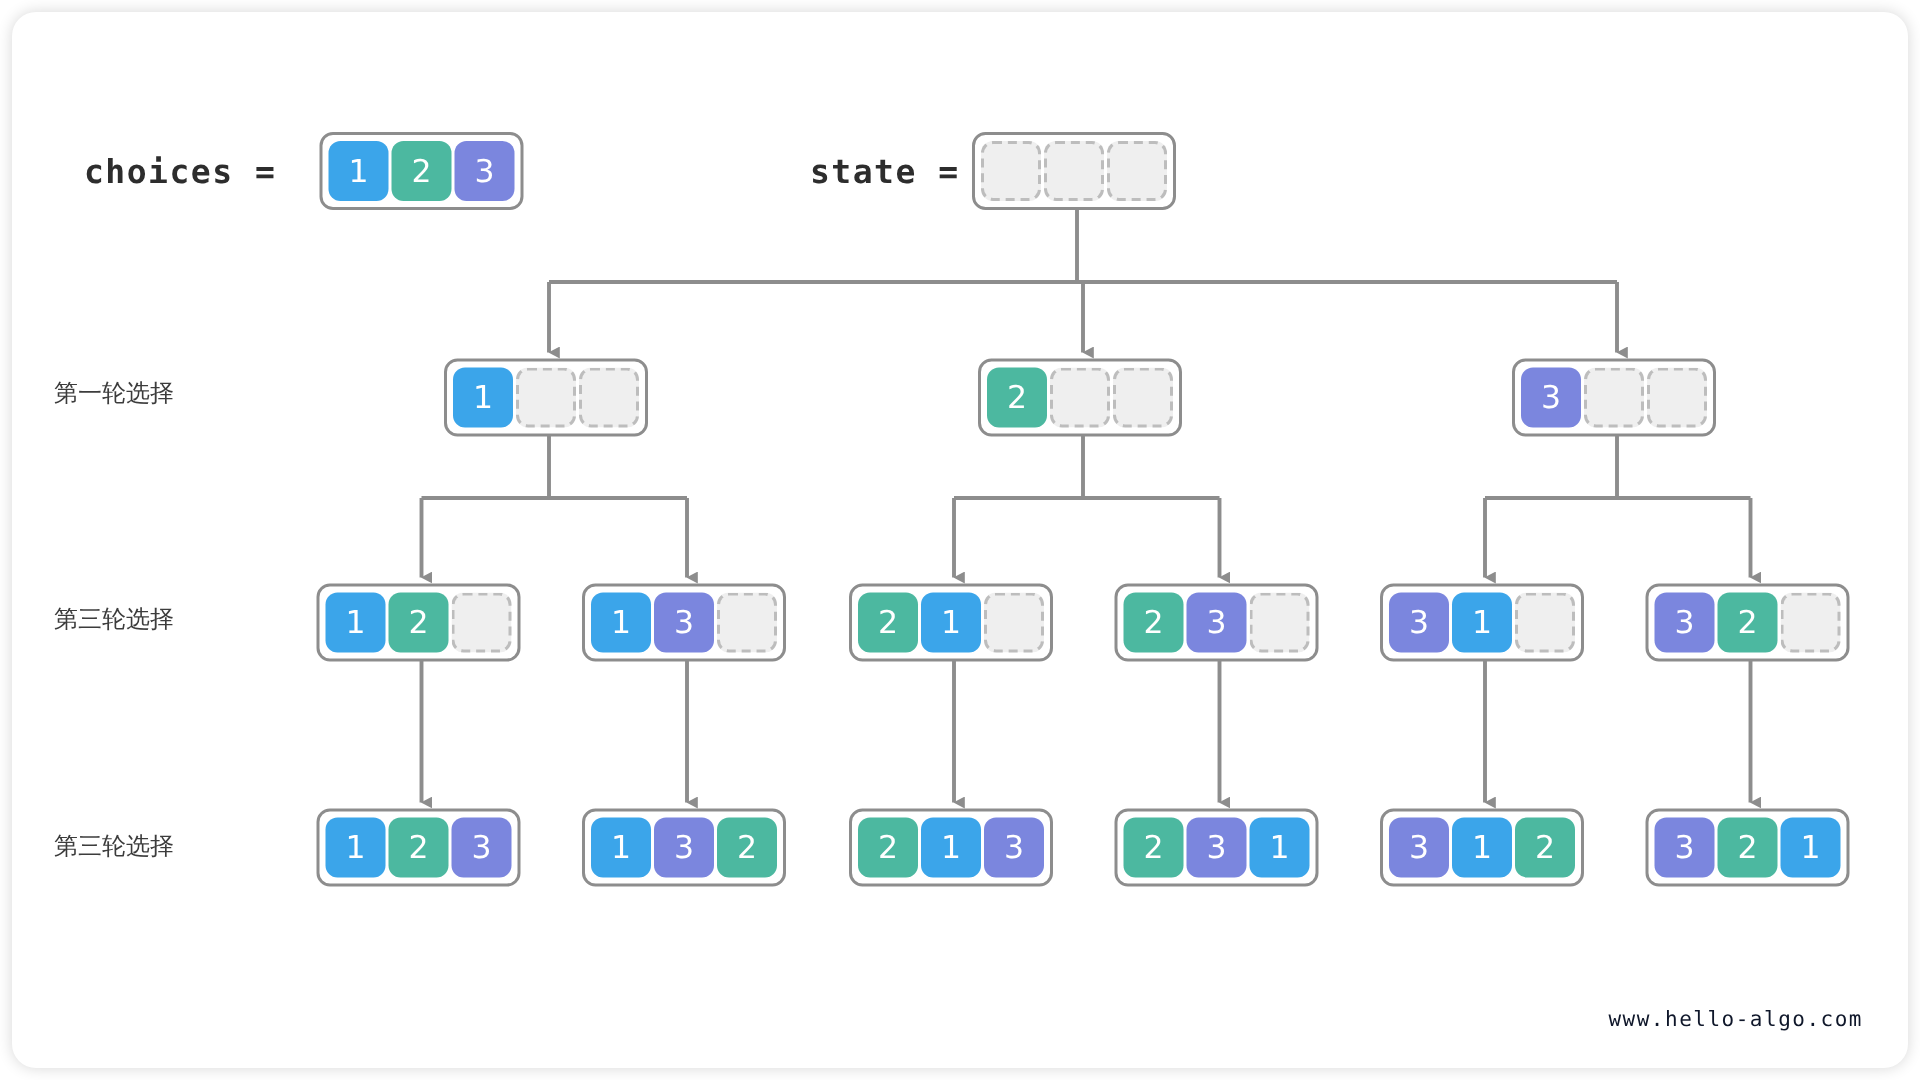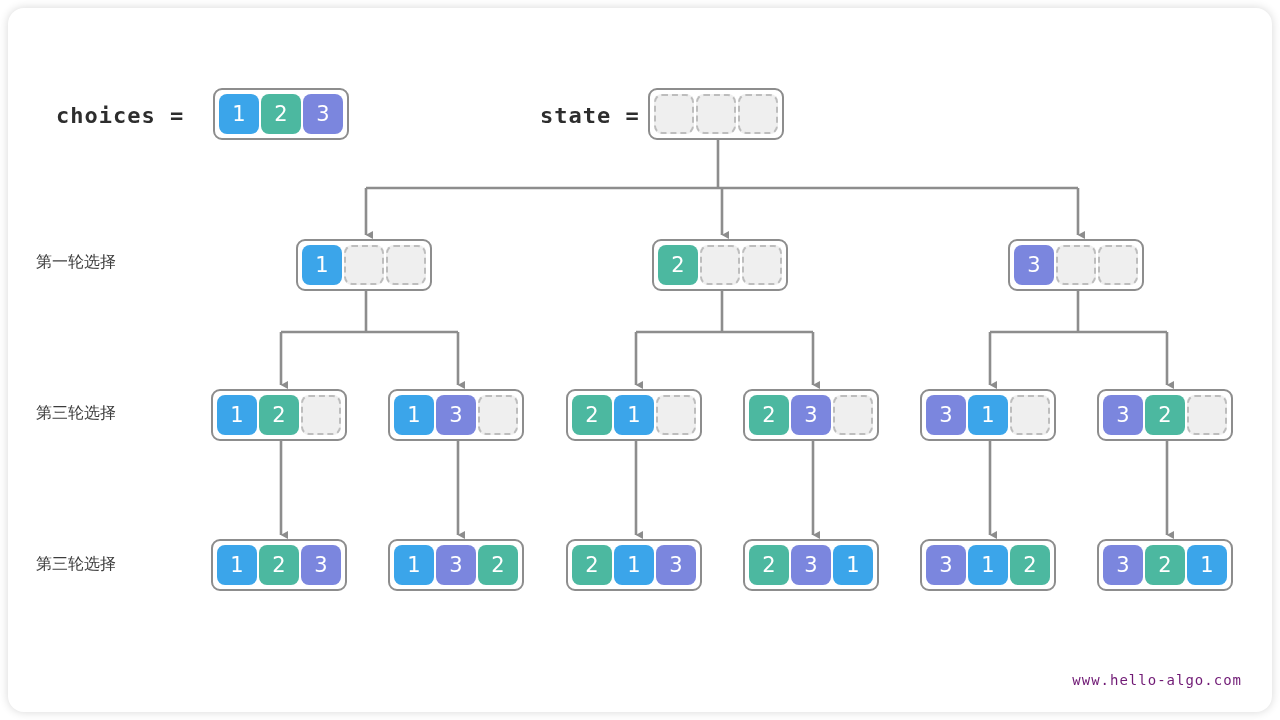--- a/index.html
+++ b/index.html
@@ -50,21 +50,21 @@
     font-size: 16px;
     color: #3c3c3c;
     white-space: nowrap;
   }
   .watermark {
     position: absolute;
     right: 30px;
     bottom: 24px;
     font-family: "DejaVu Sans Mono", "Liberation Mono", monospace;
     font-size: 14px;
-    color: #701a75;
+    color: #0f172a;
     letter-spacing: 1px;
     white-space: nowrap;
   }
 
   
   .array {
     position: absolute;
     display: flex;
     flex-direction: row;
     align-items: center;

